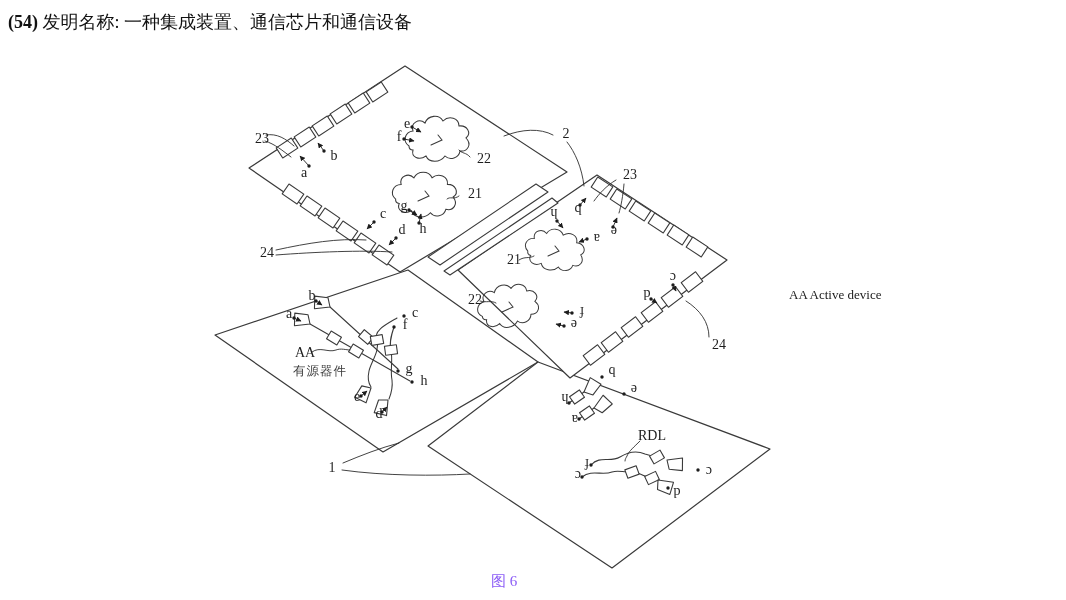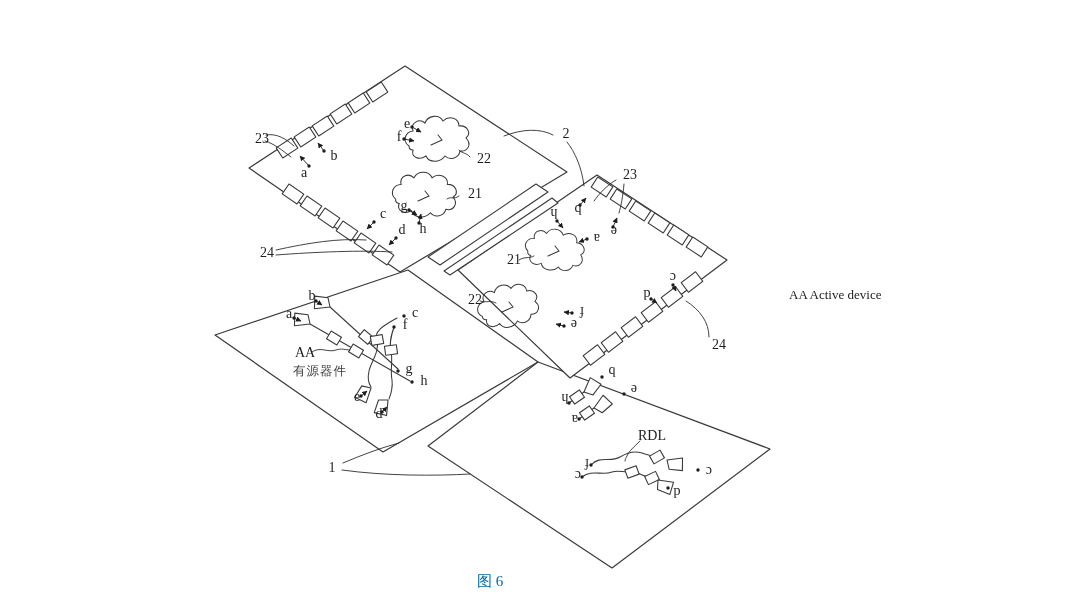--- a/index.html
+++ b/index.html
@@ -2,38 +2,43 @@
 <html><head>
 <meta charset="utf-8">
 <style>
   html,body{margin:0;padding:0;background:#fff;}
   #page{position:relative;width:1066px;height:600px;background:#fff;overflow:hidden;
         font-family:"Liberation Serif","DejaVu Serif",serif;}
   .title{position:absolute;left:8px;top:10px;font-size:18px;color:#111;white-space:nowrap;}
   .title .num{font-weight:bold;}
   .note{position:absolute;left:789px;top:287px;font-family:Liberation Serif, serif;
         font-size:13px;color:#222;}
-  .caption{position:absolute;left:430px;top:572px;width:120px;text-align:center;
-        font-size:15px;color:#0369a1;}
+  .caption{position:absolute;left:444px;top:572px;width:120px;text-align:center;
+        font-size:15px;color:#8b5cf6;}
   svg{position:absolute;left:0;top:0;}
   .panel{fill:#ffffff;stroke:#3a3a3a;stroke-width:1.2;stroke-linejoin:round;}
   .sym{fill:#ffffff;stroke:#3a3a3a;stroke-width:1.1;stroke-linejoin:round;}
   .ln{fill:none;stroke:#3a3a3a;stroke-width:1.05;stroke-linecap:round;}
   .ldr{fill:none;stroke:#2e2e2e;stroke-width:0.9;stroke-linecap:round;}
   .t-letter{font:14px "Liberation Serif","DejaVu Serif",serif;fill:#1d1d1d;text-anchor:middle;}
   .t-num{font:14px "Liberation Serif","DejaVu Serif",serif;fill:#1d1d1d;text-anchor:middle;}
   .t-cn{font:12.5px "Liberation Serif","DejaVu Serif",serif;fill:#3c3c3c;text-anchor:middle;letter-spacing:1px;}
   .dot{fill:#1d1d1d;}
   .ptr{stroke:#1d1d1d;stroke-width:0.9;}
 </style>
 </head>
 <body>
 
 <div id="page">
 
+  <div class="title">
+    <span class="num">(54)</span>
+    <span>发明名称:</span>
+    <span>一种集成装置、通信芯片和通信设备</span>
+  </div>
 
   <svg width="1066" height="600" viewBox="0 0 1066 600">
     <defs>
       <rect id="pad" x="-9" y="-6" width="18" height="12"></rect>
       <rect id="comp" x="-6" y="-4.5" width="12" height="9"></rect>
       <path id="horn" d="M0,0 L14,-7 L18,5 L5,8 Z"></path>
       <path id="cloud" d="M-28,5 C-35,0 -32,-9 -24,-10 C-27,-18 -18,-23 -12,-18 C-9,-26 2,-27 6,-20
         C12,-26 22,-23 22,-15 C30,-16 35,-8 29,-3 C35,3 31,11 23,10 C22,17 13,20 8,15
         C3,22 -8,22 -11,15 C-18,20 -26,16 -24,9 C-27,9 -28,7 -28,5 Z"></path>
       <path id="cmark" d="M-6,3 L5,-2 L1,-7"></path>

